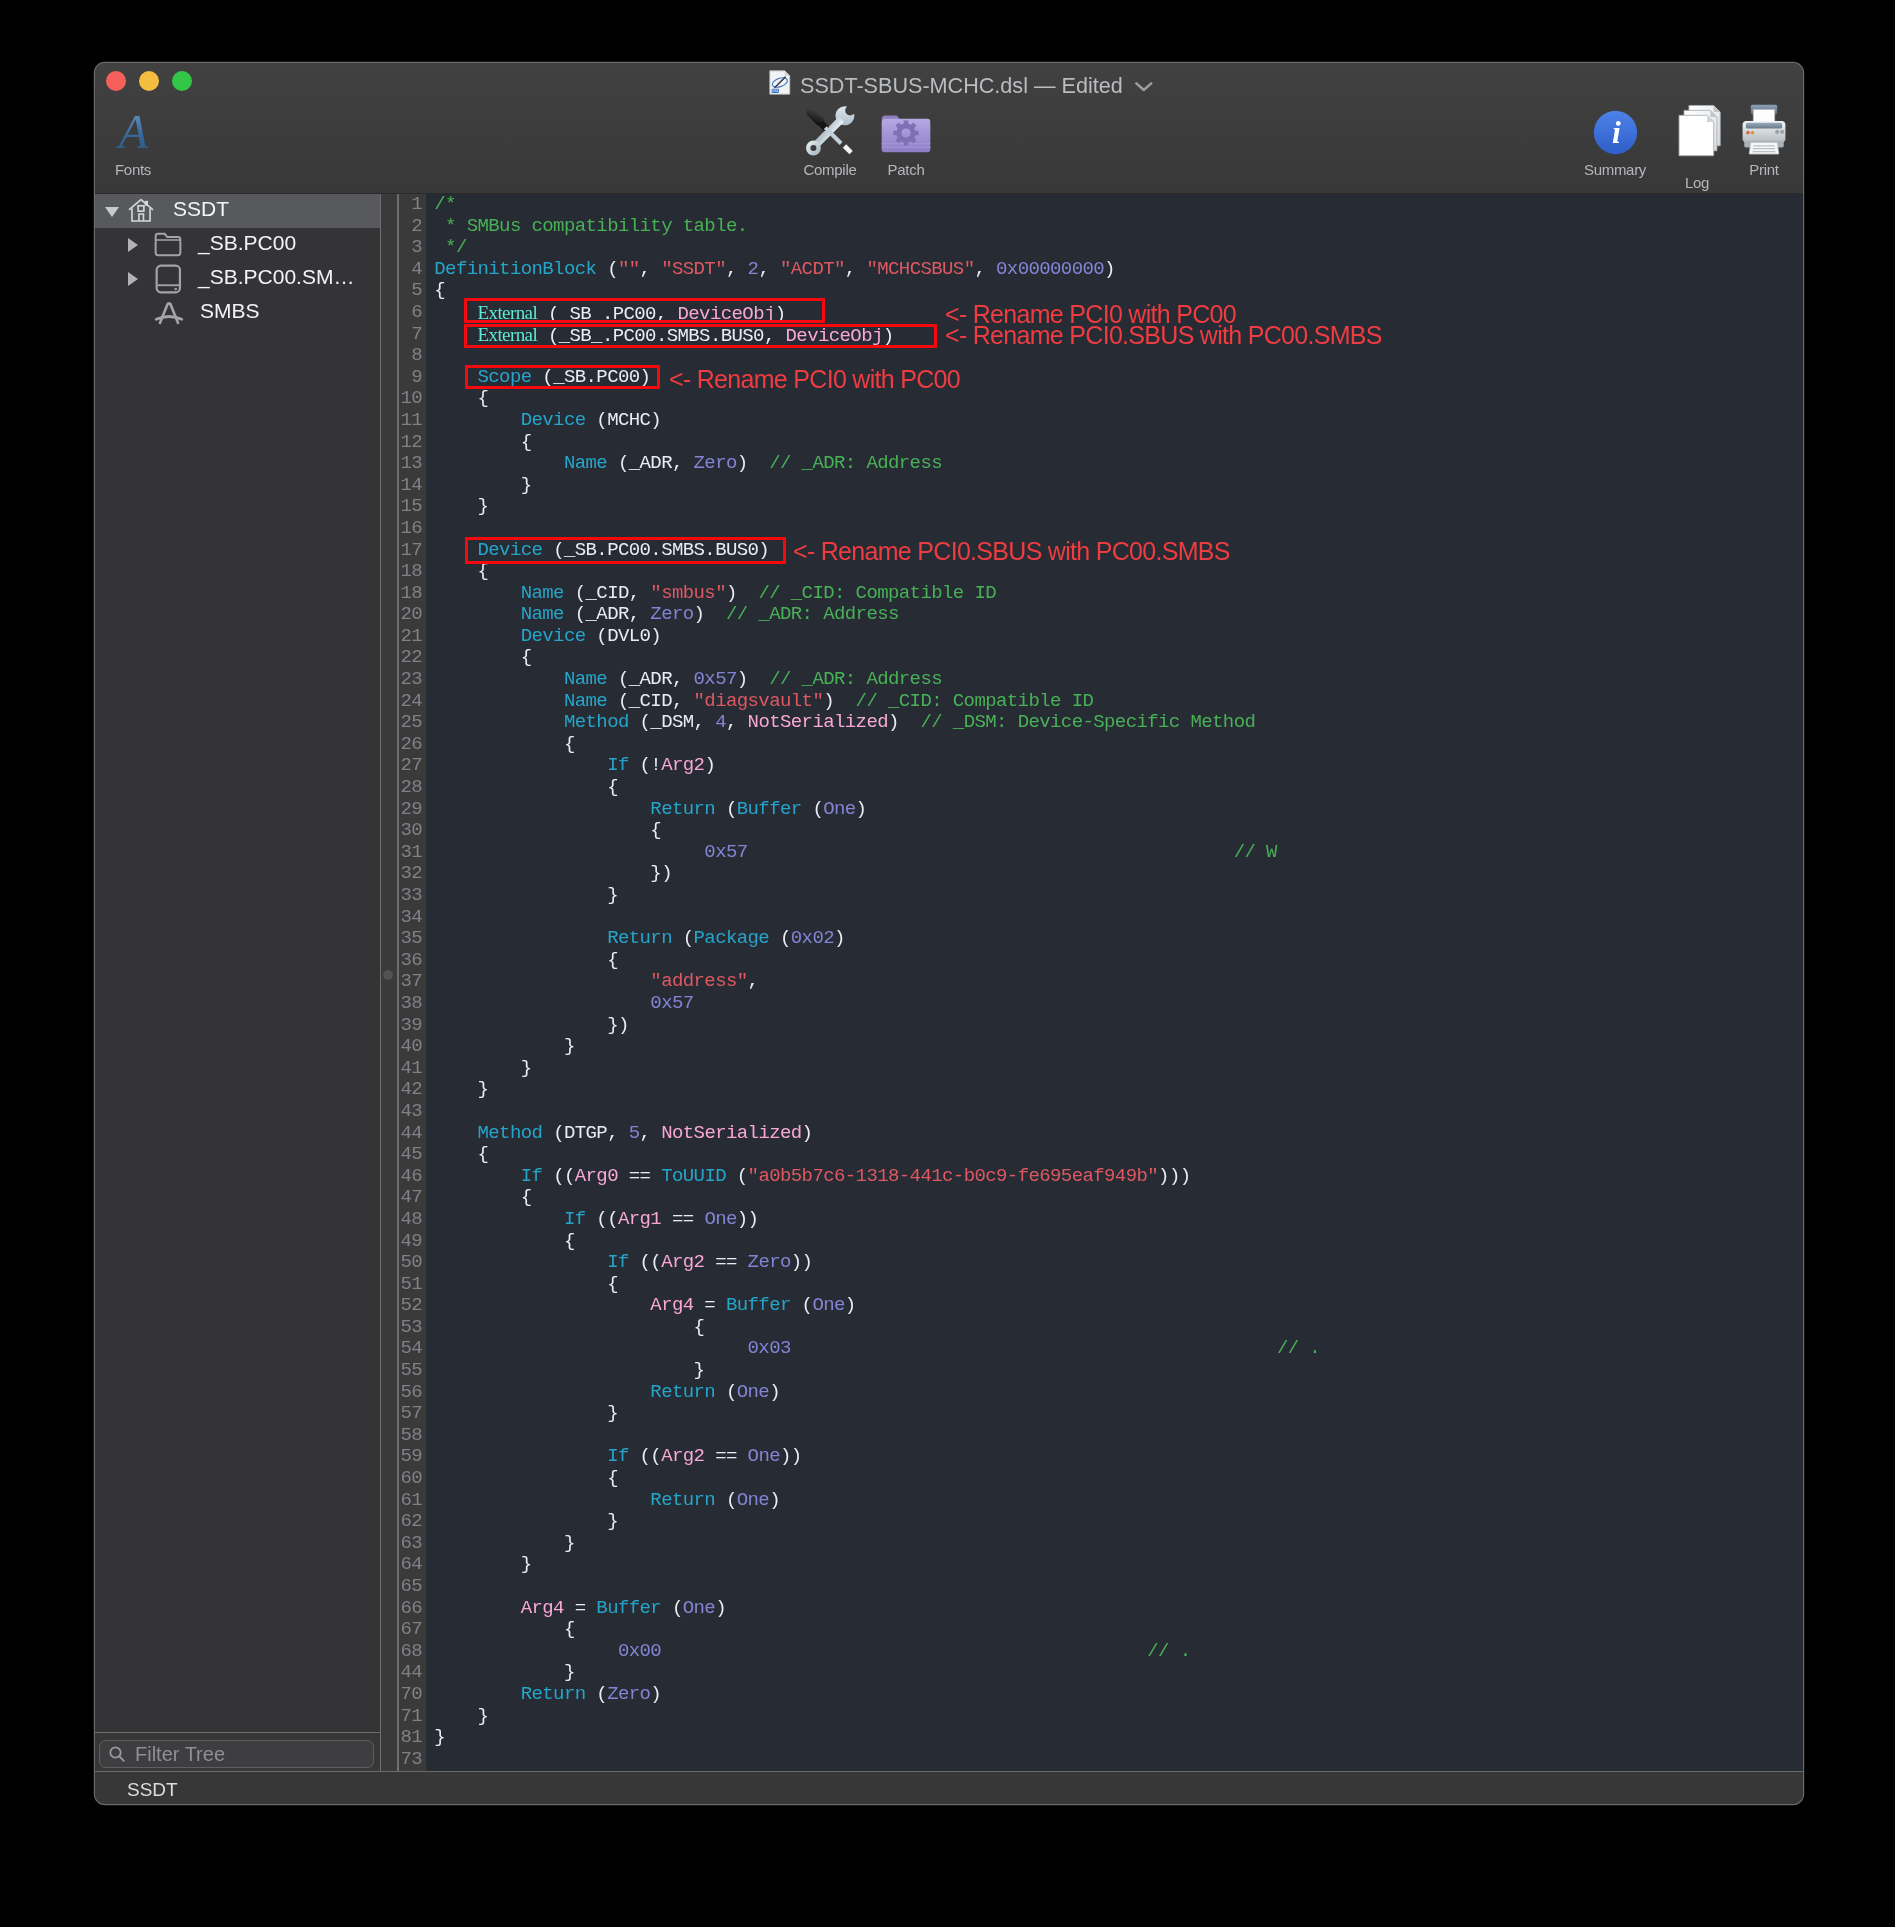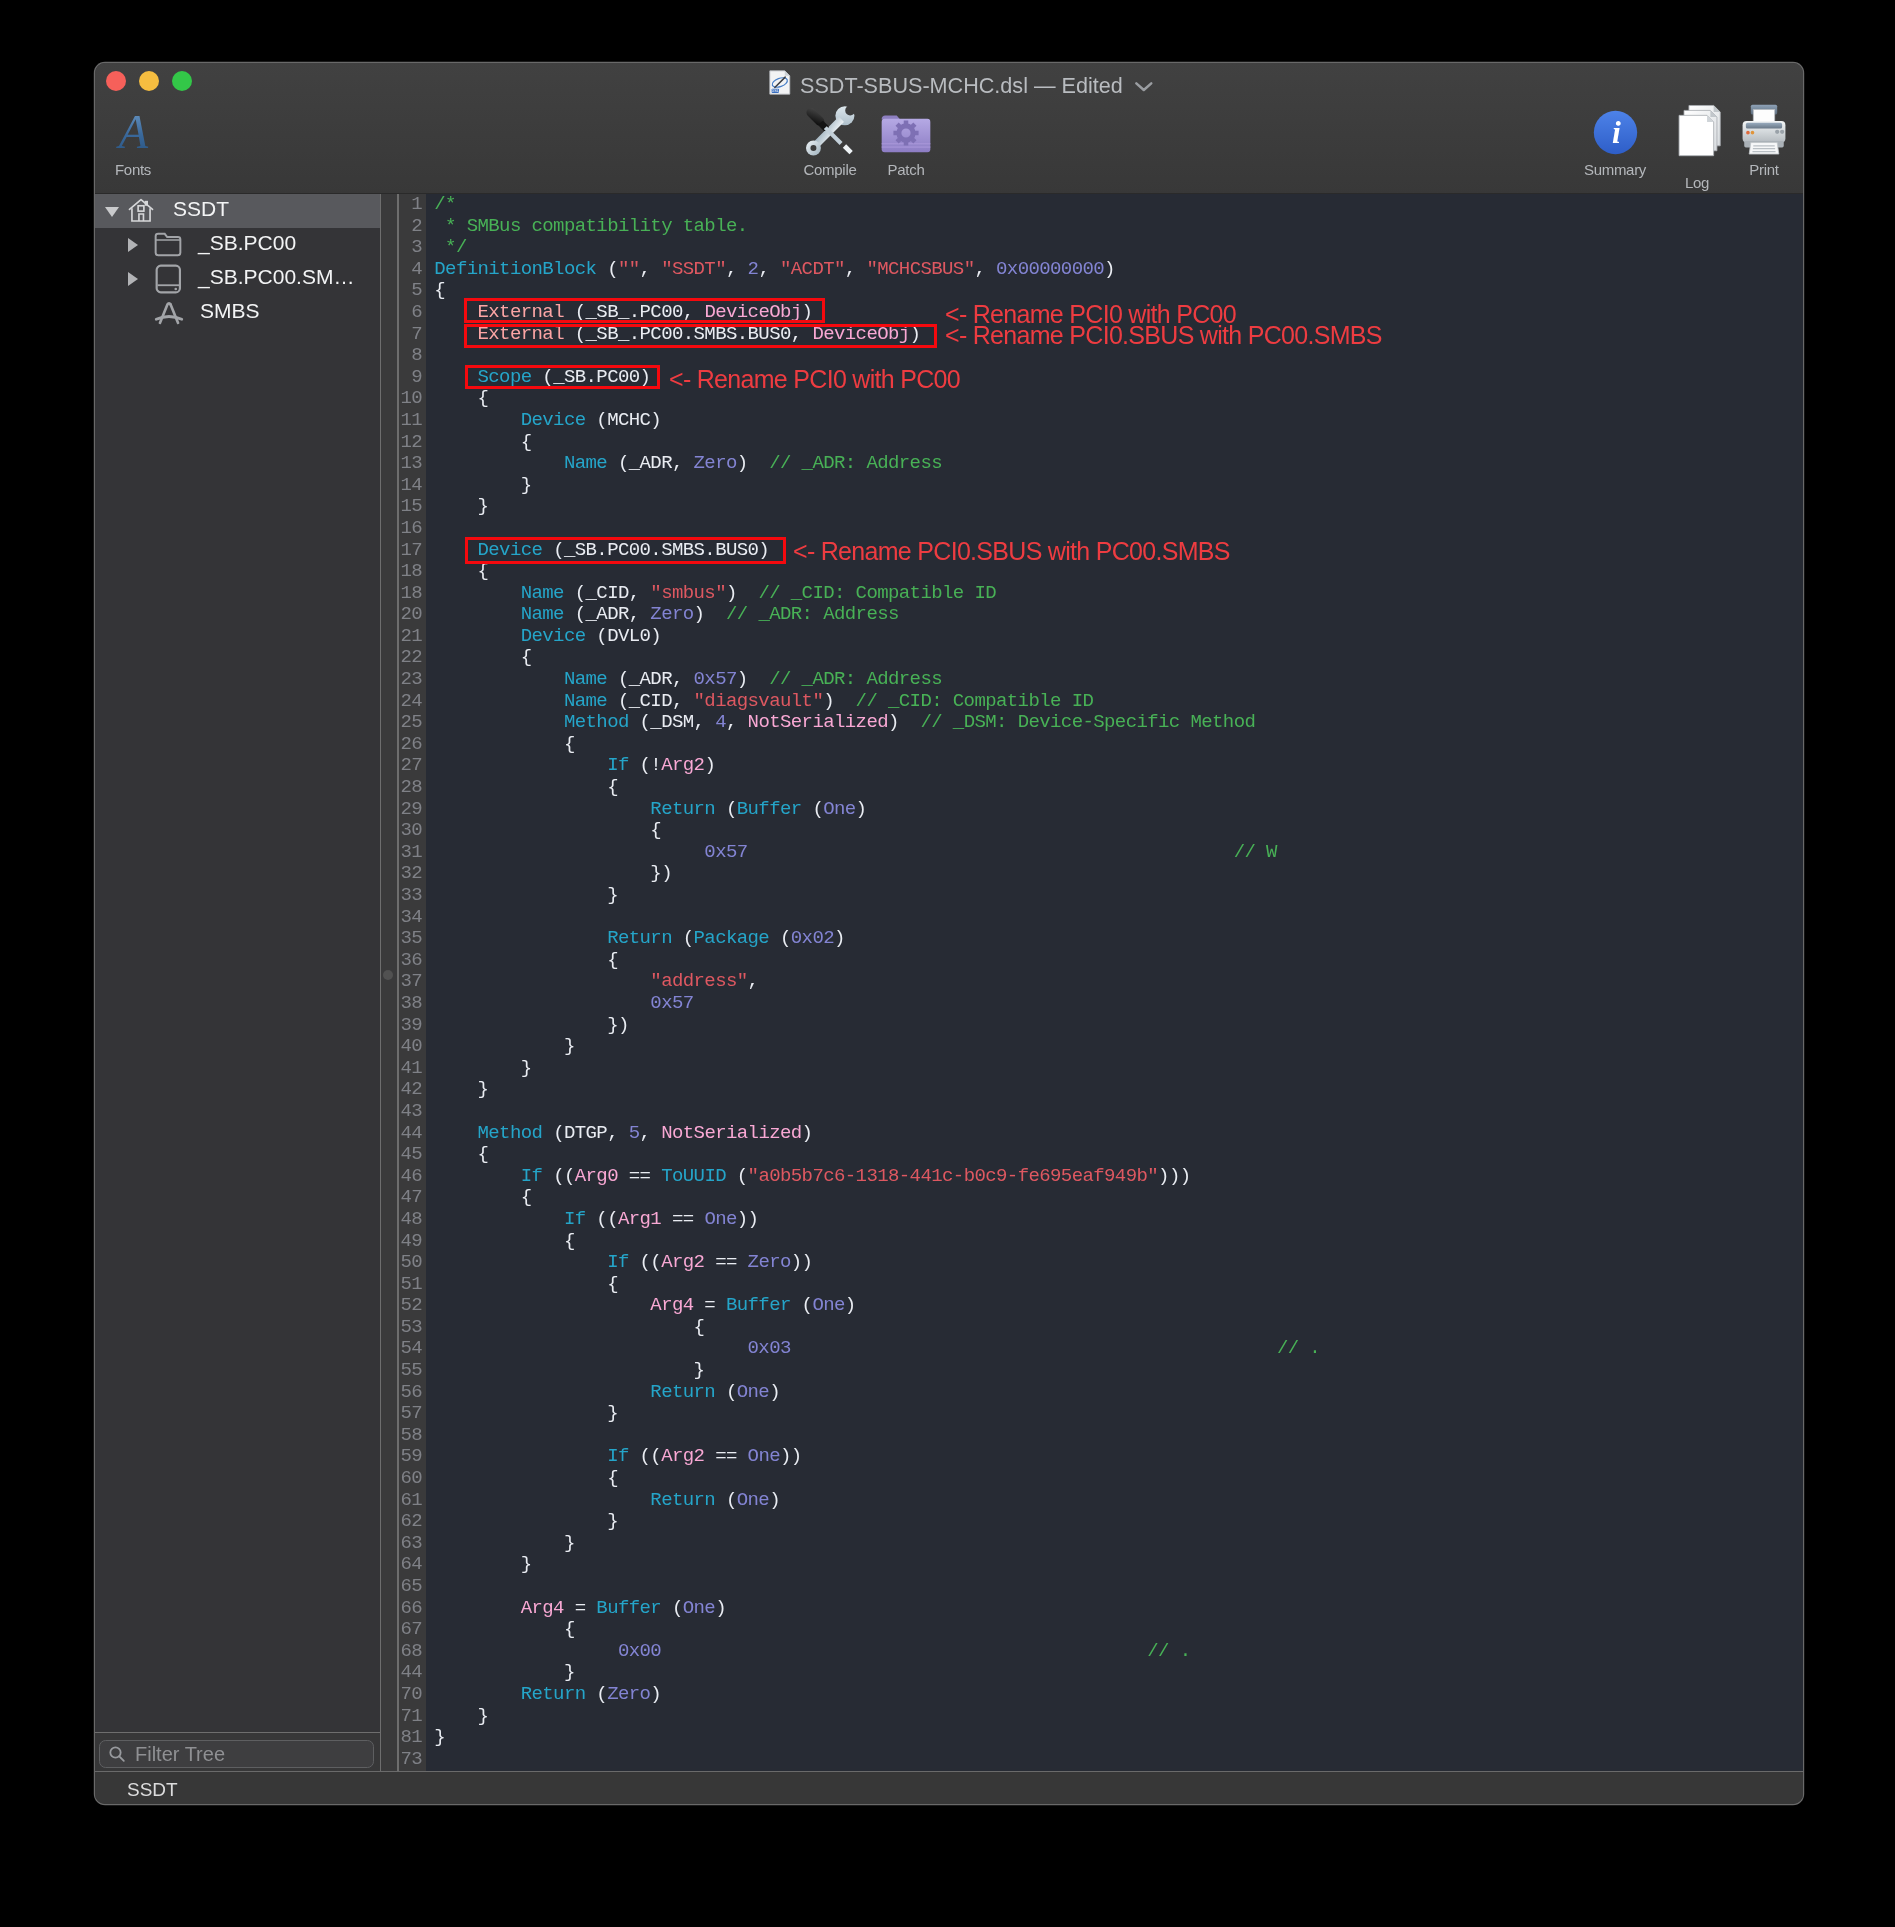--- a/index.html
+++ b/index.html
@@ -17,21 +17,21 @@
 #strip { position:absolute; left:285px; top:131px; width:46px; height:1577px; background:#3a3a3b;
   border-left:1.7px solid #6e6e6e; }
 #stripline { position:absolute; left:302px; top:131px; width:1.7px; height:1577px; background:#6e6e6e; }
 #gutter { position:absolute; left:303px; top:131px; width:24px; }
 .gn { height:21.6px; font-family:"Liberation Mono",monospace; font-size:19px; letter-spacing:-0.6px; line-height:21.6px; color:#7f8187; text-align:right; }
 #codearea { position:absolute; left:331px; top:131px; width:1377px; height:1577px; background:#272b34; overflow:hidden; }
 #code { position:absolute; left:8.3px; top:0; font-family:"Liberation Mono",monospace; font-size:19px; letter-spacing:-0.6px; line-height:21.6px; white-space:pre; }
 .ln { height:21.6px; }
 i { font-style:normal; }
 i.w { color:#e9ecf2; } i.c { color:#25a5c9; } i.g { color:#48b156; }
-i.r { color:#de5861; } i.n { color:#8384d3; } i.m { color:#f9a8d4; } i.o { color:#fca5a5; }
+i.r { color:#de5861; } i.n { color:#8384d3; } i.m { color:#f9a8d4; } i.o { color:#5eead4;font-family:Liberation Serif, serif; }
 .rbox { position:absolute; border:3.3px solid #f5090e; }
 .rann { position:absolute; font-family:"Liberation Sans",sans-serif; font-size:25px; letter-spacing:-0.7px; color:#ee3c41; white-space:nowrap; }
 #filterbar { position:absolute; left:0; top:1538px; width:285px; height:39px; background:#373738; border-top:1.7px solid #6e6e6e; }
 #ffield { position:absolute; left:4.2px; top:6.6px; width:275px; height:28px; border:1.7px solid #5e5f61; border-radius:6.6px; background:#3e3e40; }
 #statusbar { position:absolute; left:0; top:1708px; width:100%; height:33px; background:#373737; border-top:1.7px solid #6a6a6a; }
 #statusbar span { position:absolute; left:32px; top:6.6px; font-size:19px; color:#dcdcdd; }
 .icon { position:absolute; }
 </style></head><body>
 <div id="win">
   <div id="toolbar">

